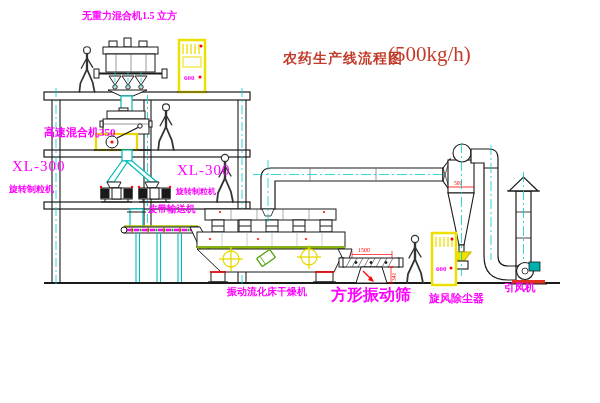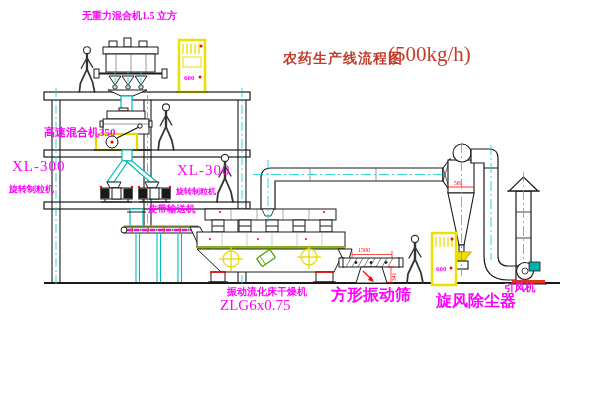--- a/index.html
+++ b/index.html
@@ -11,21 +11,21 @@
   #lbl-hs-mixer{left:44px;top:110px;font-size:11px;font-weight:bold;margin-top:17px;}
   #lbl-xl-left{left:12px;top:159px;font-size:15px;letter-spacing:1px;}
   #lbl-xl-left-sub{left:9px;top:185px;font-size:9px;font-weight:bold;}
   #lbl-xl-right{left:177px;top:163px;font-size:15px;letter-spacing:1px;}
   #lbl-xl-right-sub{left:176px;top:188px;font-size:8px;font-weight:bold;}
   #lbl-conveyor{left:148px;top:205px;font-size:9.5px;font-weight:bold;}
   #lbl-dryer{left:227px;top:287px;font-size:10px;font-weight:bold;}
   #lbl-dryer-model{left:220px;top:298px;font-size:15px;}
   #lbl-sieve{left:331px;top:287px;font-size:16px;font-weight:bold;}
   #lbl-sieve-model{left:333px;top:298px;font-size:15px;}
-  #lbl-cyclone{left:429px;top:293px;font-size:16px;font-weight:bold;margin-left:7px;}
+  #lbl-cyclone{left:429px;top:293px;font-size:11px;font-weight:bold;}
   #lbl-fan{left:504px;top:283px;font-size:10.5px;font-weight:bold;}
   #title-cn{left:283px;top:52px;font-size:14px;color:#c23b2a;font-weight:bold;letter-spacing:1px;}
   #title-cap{left:388px;top:44px;font-size:21px;color:#c23b2a;font-weight:normal;}
 </style>
 </head>
 <body>
 
 <div id="canvas">
 
 <svg id="drawing" width="600" height="403" viewBox="0 0 600 403">
@@ -347,20 +347,19 @@
 </svg>
 
 <div class="lbl" id="lbl-top-mixer">无重力混合机1.5 立方</div>
 <div class="lbl" id="lbl-hs-mixer">高速混合机350</div>
 <div class="lbl" id="lbl-xl-left">XL-300</div>
 <div class="lbl" id="lbl-xl-left-sub">旋转制粒机</div>
 <div class="lbl" id="lbl-xl-right">XL-300</div>
 <div class="lbl" id="lbl-xl-right-sub">旋转制粒机</div>
 <div class="lbl" id="lbl-conveyor">皮带输送机</div>
 <div class="lbl" id="lbl-dryer">振动流化床干燥机</div>
-<div class="lbl" id="lbl-dryer-model">ZLG6x0.75</div>
 <div class="lbl" id="lbl-sieve">方形振动筛</div>
 <div class="lbl" id="lbl-cyclone">旋风除尘器</div>
 <div class="lbl" id="lbl-fan">引风机</div>
 <div class="lbl" id="title-cn">农药生产线流程图</div>
 <div class="lbl" id="title-cap">(500kg/h)</div>
 
 </div>
 
 </body></html>

